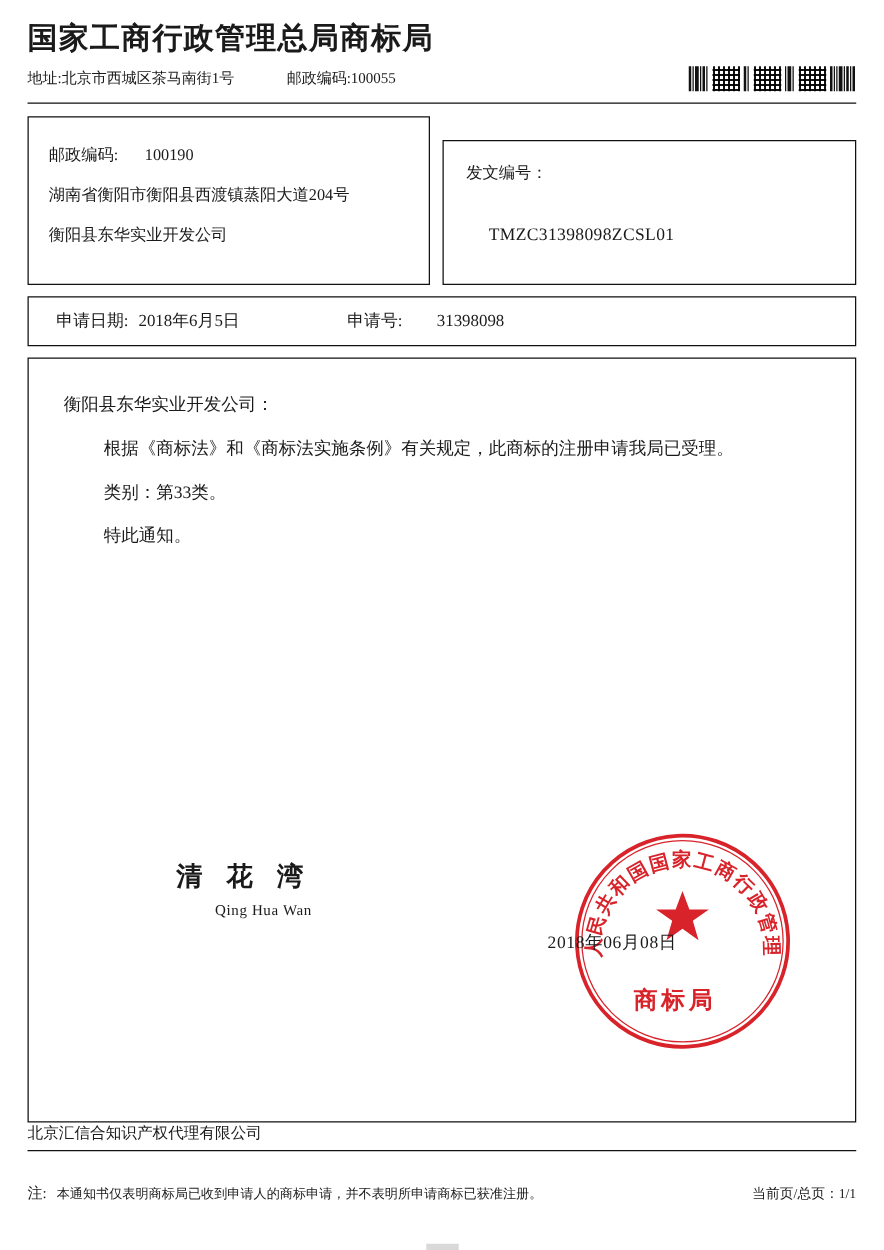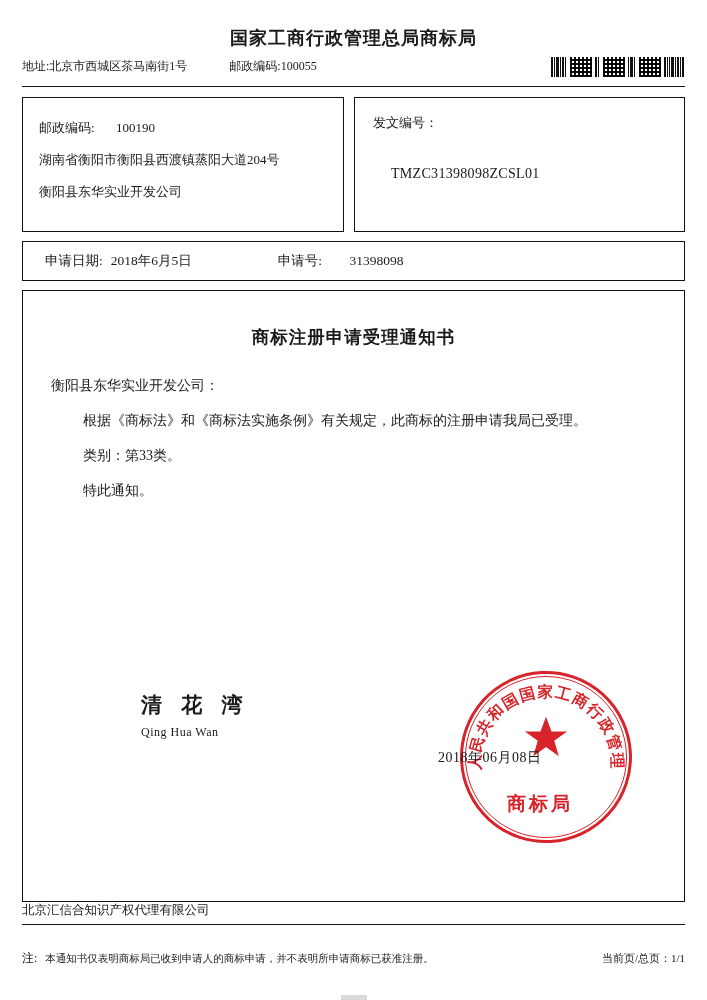--- a/index.html
+++ b/index.html
@@ -18,25 +18,24 @@
   .page {
     position: relative;
     width: 707px;
     height: 1000px;
     box-sizing: border-box;
     padding: 0 22px;
   }
 
   
   .doc-title {
-    text-align: center;
-    font-size: 18px;
+    font-size: 24px;
     font-weight: bold;
     letter-spacing: 1px;
-    padding-top: 26px;
+    padding-top: 14px;
     padding-bottom: 8px;
     font-family: "Liberation Serif", "DejaVu Serif", serif;
   }
   .addr-row {
     display: flex;
     align-items: flex-start;
     font-size: 12px;
     padding-bottom: 6px;
     border-bottom: 1.5px solid #111;
     position: relative;
@@ -87,20 +86,21 @@
     width: 322px;
     padding: 14px 16px;
     font-size: 13px;
     line-height: 2.45;
   }
   .box-right {
     flex: 1;
     padding: 16px 18px;
     font-size: 13px;
     position: relative;
+    margin-top: 19px;
   }
   .wen-label { font-size: 13px; }
   .wen-value {
     margin-top: 34px;
     margin-left: 18px;
     font-size: 14px;
     letter-spacing: 0.3px;
   }
   .kv-line { white-space: nowrap; }
   .kv-key { display: inline-block; }
@@ -143,21 +143,21 @@
   }
   .para {
     margin-top: 17px;
     margin-left: 60px;
     font-size: 14px;
   }
   .mark-area {
     position: absolute;
     left: 118px;
     top: 400px;
-    text-align: left;
+    text-align: right;
   }
   .mark-cn {
     font-size: 21px;
     font-weight: bold;
     letter-spacing: 7px;
     font-family: "Liberation Serif", "DejaVu Serif", serif;
   }
   .mark-en {
     font-size: 12px;
     margin-top: 6px;
@@ -311,21 +311,20 @@
   <div class="apply-row">
     <span>申请日期:</span>
     <span class="val">2018年6月5日</span>
     <span class="seg2">
       <span>申请号:</span>
       <span class="num">31398098</span>
     </span>
   </div>
 
   <div class="main-box">
-    <div class="main-title">商标注册申请受理通知书</div>
     <div class="salutation">衡阳县东华实业开发公司：</div>
     <div class="para">根据《商标法》和《商标法实施条例》有关规定，此商标的注册申请我局已受理。</div>
     <div class="para">类别：第33类。</div>
     <div class="para">特此通知。</div>
 
     <div class="mark-area">
       <div class="mark-cn">清 花 湾</div>
       <div class="mark-en">Qing Hua Wan</div>
     </div>
 

